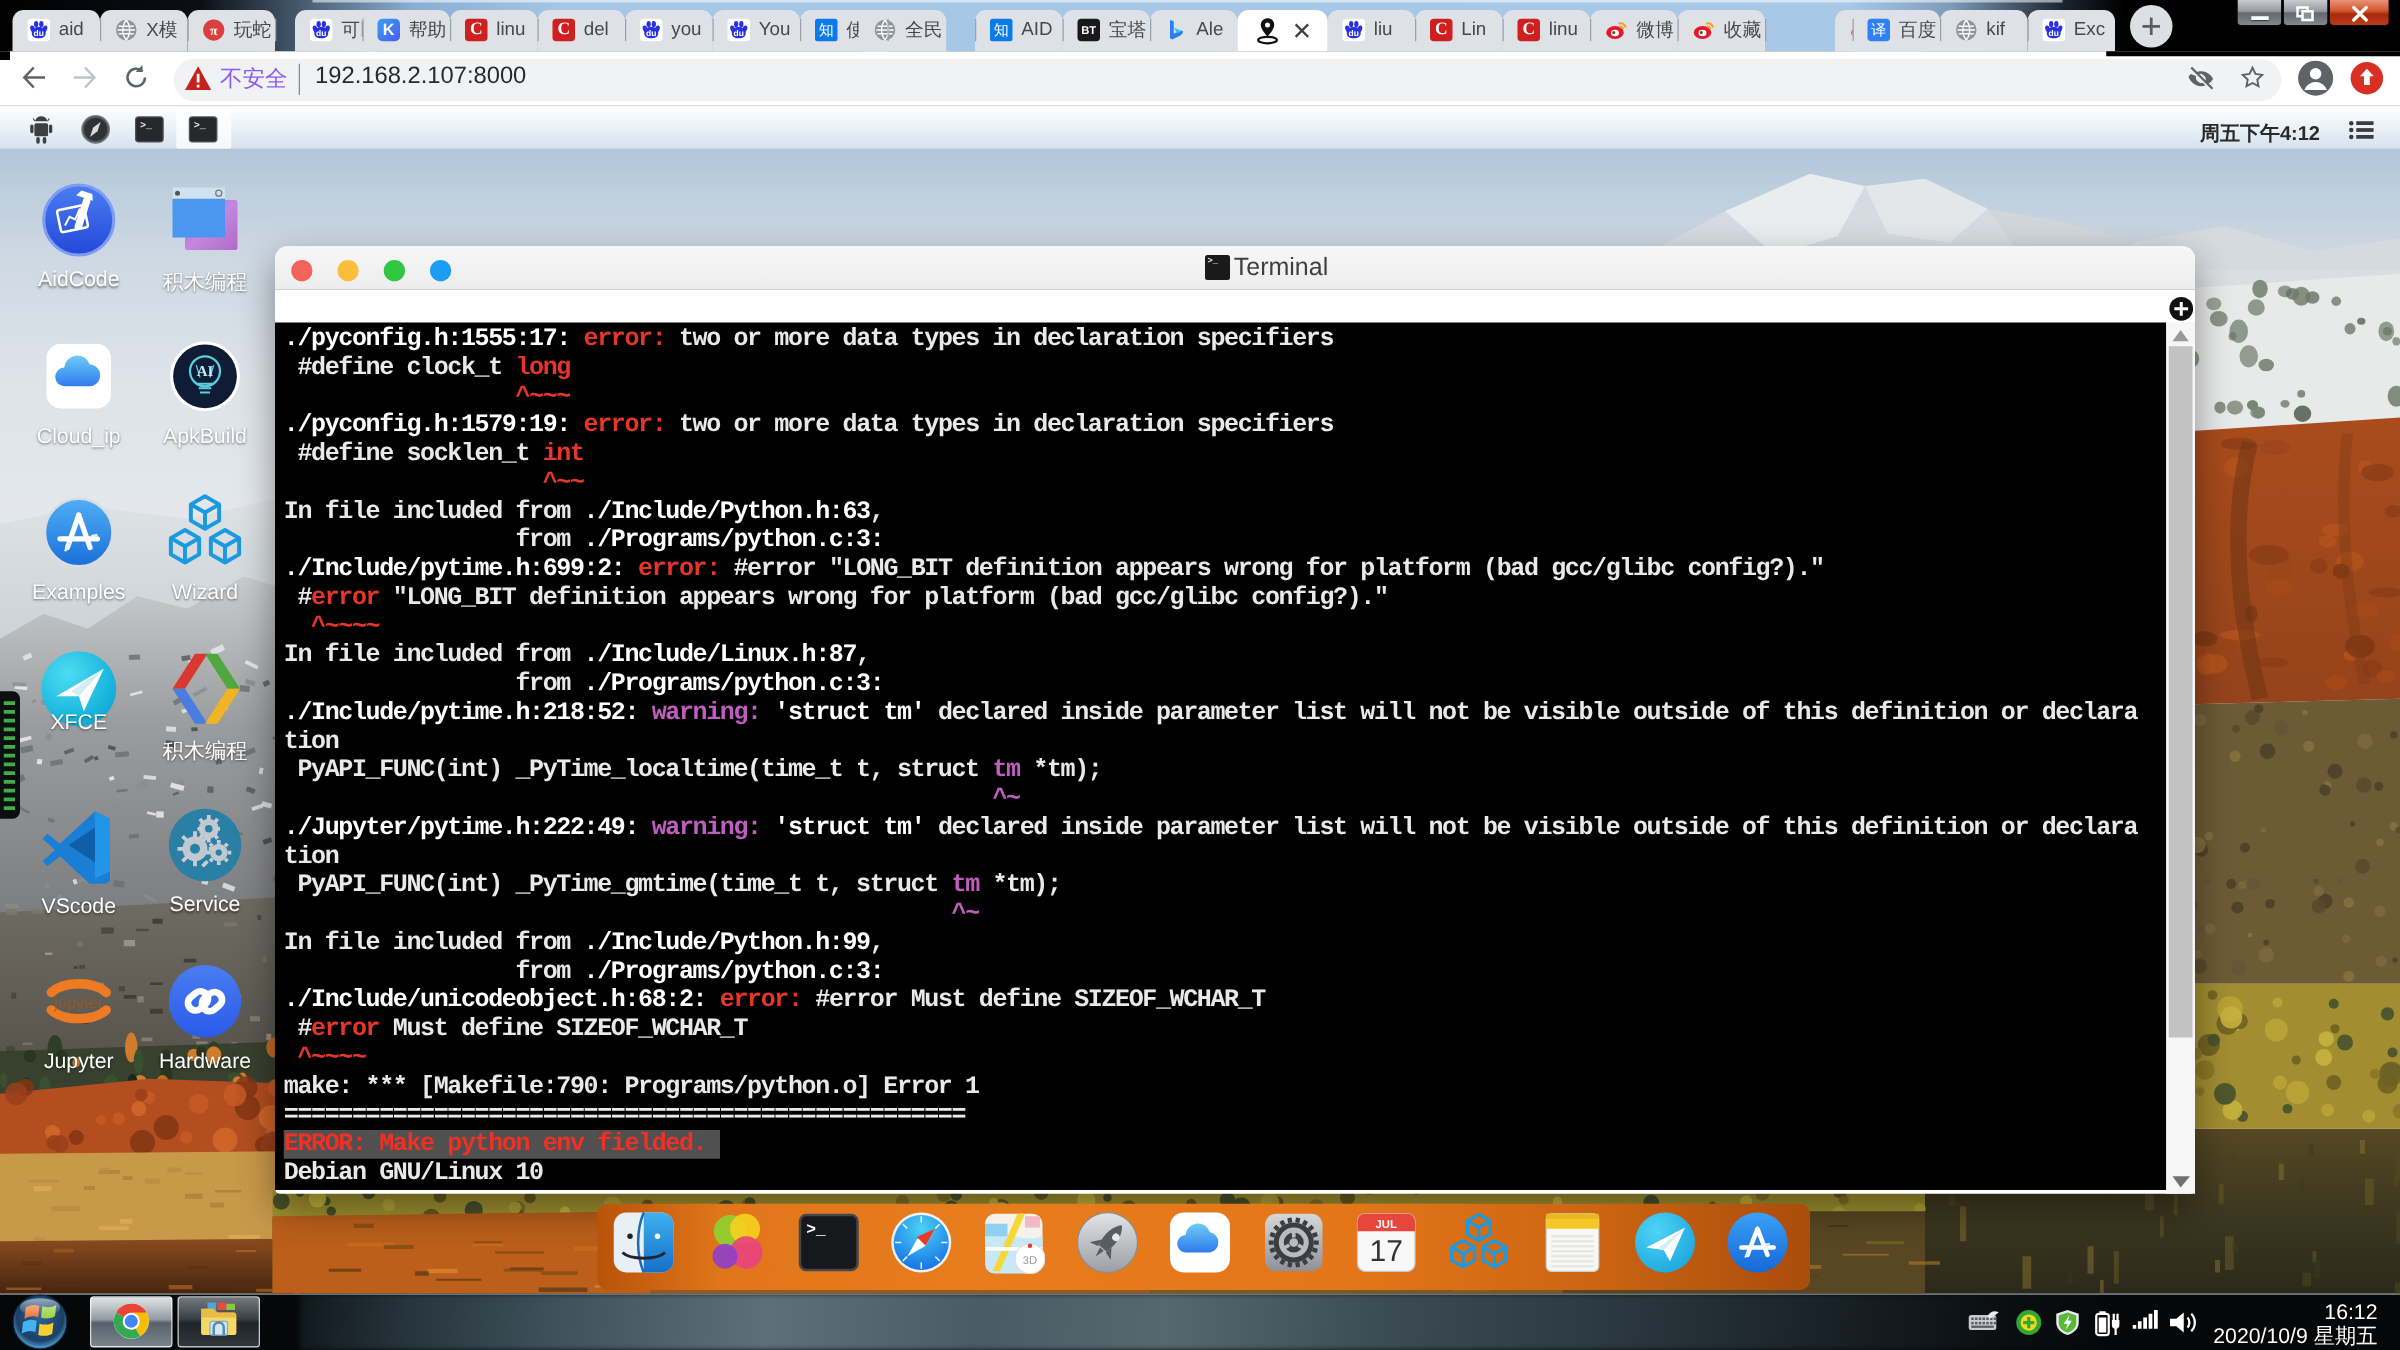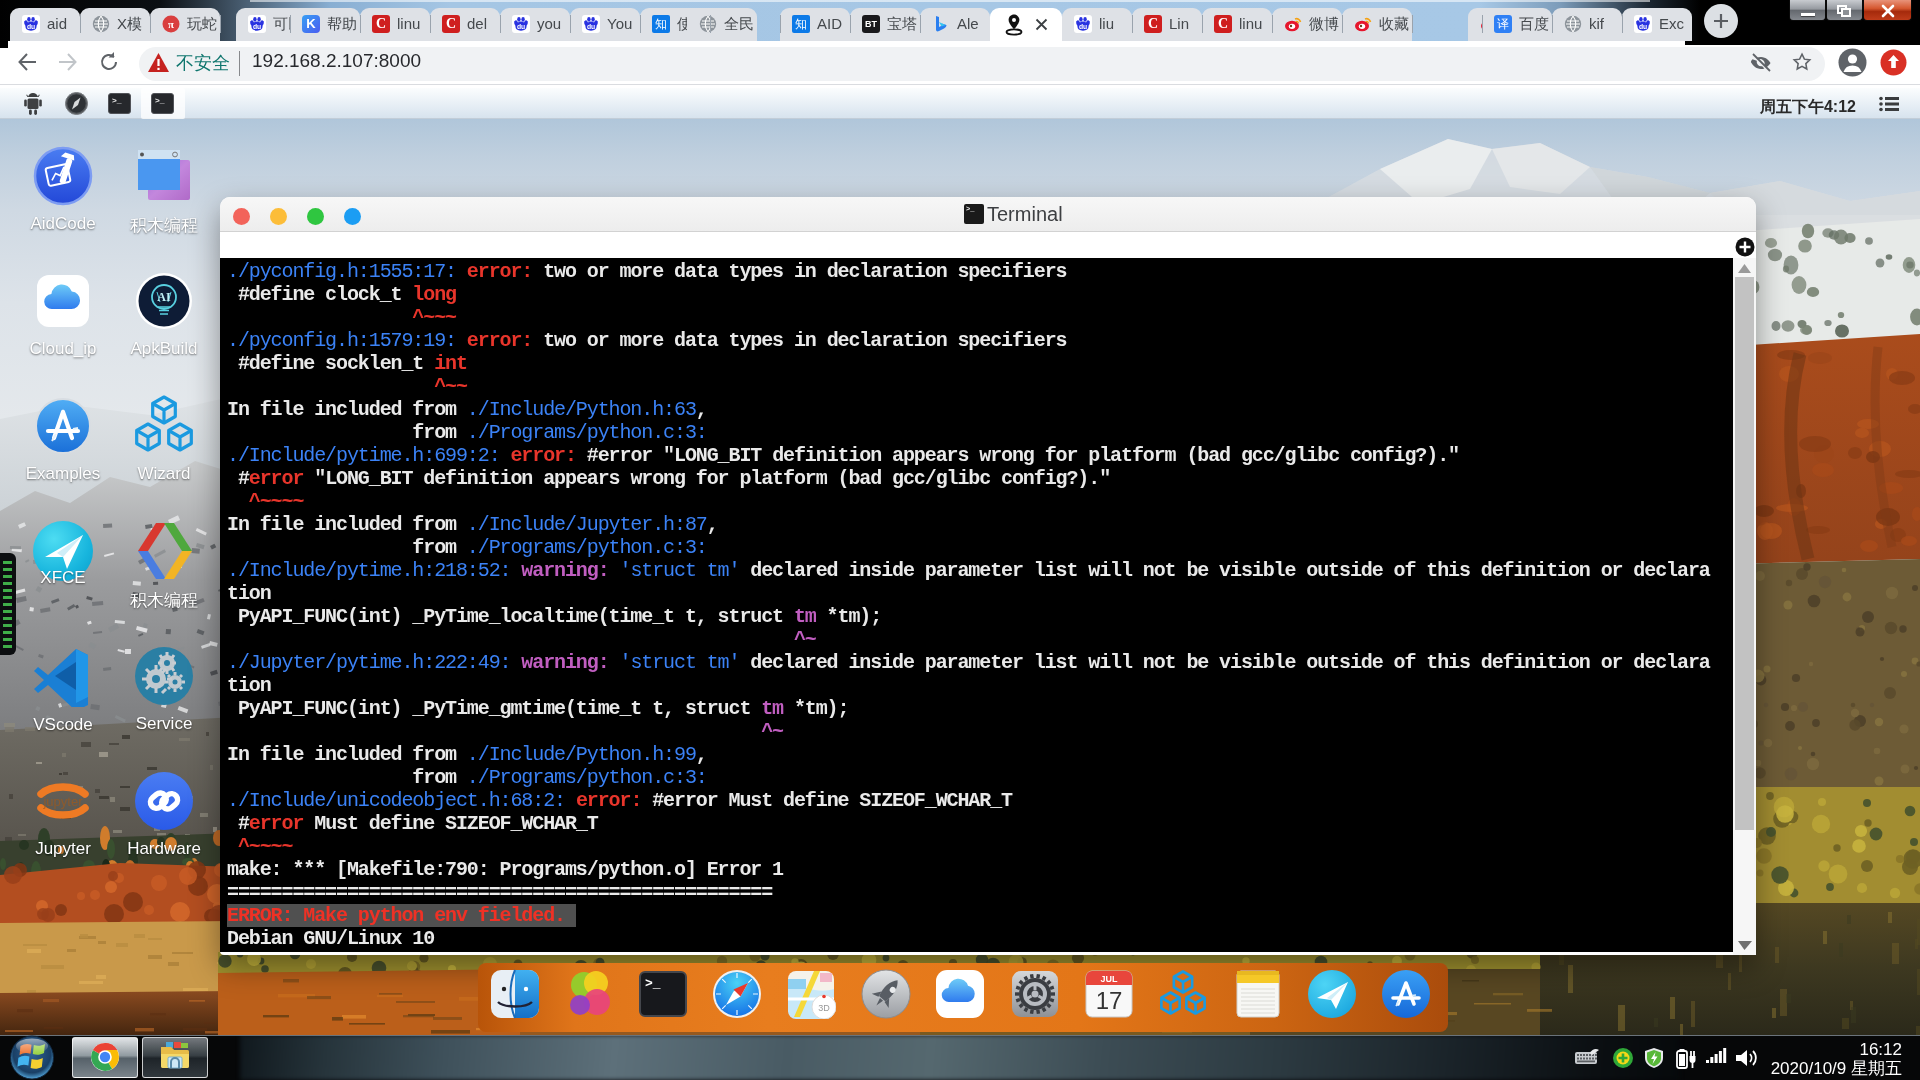--- a/index.html
+++ b/index.html
@@ -15,37 +15,37 @@
 
 .wbtn{position:absolute;top:0;height:21px;border:1px solid #0a0a0a;border-top:none;border-radius:0 0 4px 4px}
 #wmin{left:1789px;width:37px;background:linear-gradient(#c8cbd0 0%,#969aa0 45%,#64686e 52%,#84888e 100%)}
 #wmax{left:1826px;width:37px;background:linear-gradient(#c8cbd0 0%,#969aa0 45%,#64686e 52%,#84888e 100%)}
 #wclose{left:1863px;width:49px;background:linear-gradient(#e8937a 0%,#d5572f 42%,#a52a0c 58%,#bf3c1a 100%)}
 
 #toolbar{position:absolute;left:0;top:0;width:1920px;height:84px}
 #tbline{position:absolute;left:0;top:84px;width:1920px;height:2px;background:#dadce0}
 .notch{position:absolute;background:#000}
 #omni{position:absolute;left:139px;top:47px;width:1686px;height:34px;border-radius:17px;background:#f0f2f4}
-#omnitext{position:absolute;left:176px;top:51px;font-size:18px;color:#0f766e}
+#omnitext{position:absolute;left:176px;top:51px;font-size:18px;color:#8b5cf6}
 #urltext{position:absolute;left:252px;top:50px;font-size:19px;color:#27292d}
 
 #page{position:absolute;left:0;top:85px;width:1920px;height:950px;background:#fff;overflow:hidden}
 #panel{position:absolute;left:0;top:3px;width:1920px;height:31px;background:linear-gradient(#fbfdfe,#e2ebf3 70%,#d7e3ee);border-bottom:1px solid #c2cdd8}
 #clockp{position:absolute;right:64px;top:9px;font-size:16px;font-weight:bold;color:#2a2a2a}
 
 .dlabel{position:absolute;width:120px;text-align:center;font-size:17px;color:#fff;text-shadow:0 1px 2px rgba(0,0,0,.55)}
 
 #term{position:absolute;left:220px;top:112px;width:1536px;height:758px;border-radius:10px 10px 4px 4px;box-shadow:0 12px 30px rgba(0,0,0,.4);background:#fff}
 #ttitle{position:absolute;left:0;top:0;width:1536px;height:35px;background:linear-gradient(#f7f7f7,#ededed);border-bottom:1px solid #d2d2d2;border-radius:10px 10px 0 0}
 .dot{position:absolute;top:11px;width:17px;height:17px;border-radius:50%}
 #tblack{position:absolute;left:0px;top:61px;width:1513px;height:694px;background:#000}
 #tscroll{position:absolute;left:1513px;top:61px;width:23px;height:697px;background:#f6f6f6}
 #tthumb{position:absolute;left:2px;top:19px;width:19px;height:553px;background:#c2c2c2}
 pre.t{position:absolute;left:7px;top:2px;font-family:"Liberation Mono",monospace;font-weight:bold;font-size:20px;line-height:23px;letter-spacing:-1.1px;color:#e9e9e9}
-pre.t b{font-weight:normal;color:#3b82f6}
+pre.t b{font-weight:bold;color:#ffffff}
 .er{color:#e8352b}.wr{color:#c05ec0}.hl{background:#505050;color:#ef3125}
 
 #dock{position:absolute;left:478px;top:878px;width:970px;height:69px;border-radius:8px;background:linear-gradient(90deg,#b85409,#e0751a 10%,#e87d1e 30%,#e37618 62%,#cc6512 82%,#aa4c0c)}
 
 #taskbar{position:absolute;left:0;top:1035px;width:1920px;height:45px;background:#060708;overflow:hidden}
 #tbblur{position:absolute;left:240px;top:0;width:1440px;height:45px;background:linear-gradient(95deg,#10181d 0%,#26343b 6%,#3e505a 14%,#5d707a 26%,#495b64 38%,#55686f 48%,#3c4c54 60%,#2c3a41 72%,#1a2329 84%,#0b0f12 94%,#06090b 100%);filter:blur(2px)}
 #taskbar:before{content:"";position:absolute;left:0;top:0;width:1920px;height:1px;background:#6a737a;z-index:9}
 .tbtn{position:absolute;height:41px;border-radius:3px;border:1px solid rgba(255,255,255,.75);z-index:5}
 #traytime{position:absolute;right:18px;top:1040px;font-size:17px;color:#fff;text-align:right;line-height:19px;z-index:9}
 .tray{position:absolute;top:1047px;z-index:9}
@@ -1159,21 +1159,21 @@
  #define clock_t <span class="er">long</span>
                  <span class="er">^~~~</span>
 <b>./pyconfig.h:1579:19:</b> <span class="er">error:</span> two or more data types in declaration specifiers
  #define socklen_t <span class="er">int</span>
                    <span class="er">^~~</span>
 In file included from <b>./Include/Python.h:63</b>,
                  from <b>./Programs/python.c:3:</b>
 <b>./Include/pytime.h:699:2:</b> <span class="er">error:</span> #error "LONG_BIT definition appears wrong for platform (bad gcc/glibc config?)."
  #<span class="er">error</span> "LONG_BIT definition appears wrong for platform (bad gcc/glibc config?)."
   <span class="er">^~~~~</span>
-In file included from <b>./Include/Jupyter.h:87</b>,
+In file included from <b>./Include/Linux.h:87</b>,
                  from <b>./Programs/python.c:3:</b>
 <b>./Include/pytime.h:218:52:</b> <span class="wr">warning:</span> <b>'struct tm'</b> declared inside parameter list will not be visible outside of this definition or declara
 tion
  PyAPI_FUNC(int) _PyTime_localtime(time_t t, struct <span class="wr">tm</span> *tm);
                                                     <span class="wr">^~</span>
 <b>./Jupyter/pytime.h:222:49:</b> <span class="wr">warning:</span> <b>'struct tm'</b> declared inside parameter list will not be visible outside of this definition or declara
 tion
  PyAPI_FUNC(int) _PyTime_gmtime(time_t t, struct <span class="wr">tm</span> *tm);
                                                  <span class="wr">^~</span>
 In file included from <b>./Include/Python.h:99</b>,

